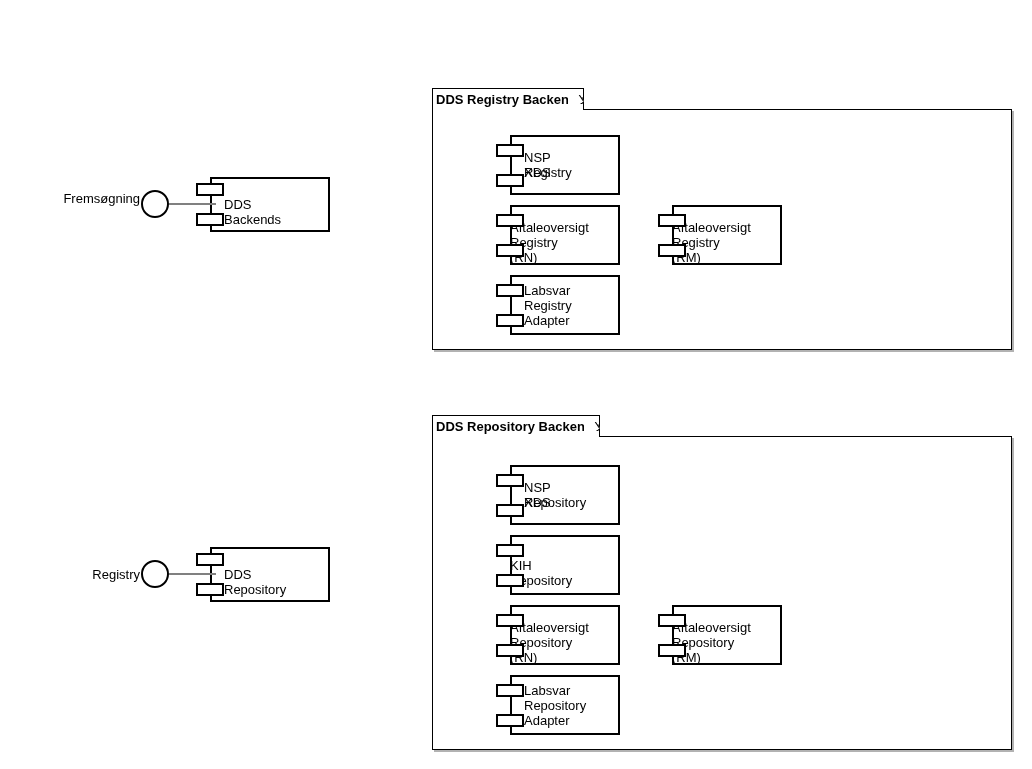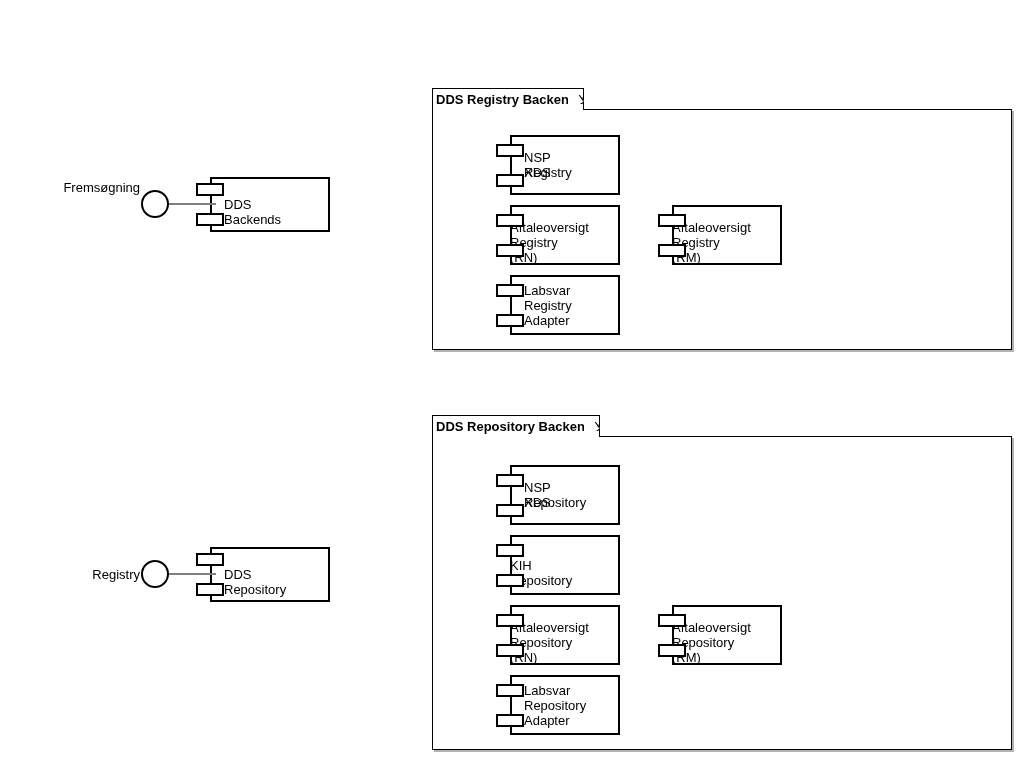--- a/index.html
+++ b/index.html
@@ -126,21 +126,21 @@
     white-space: nowrap;
     text-align: right;
   }
 </style>
 </head>
 <body>
 
 <div id="canvas">
 
   <div>
-    <div class="lollipop-label" style="left:40px; top:180px; width:100px;">Fremsøgning</div>
+    <div class="lollipop-label" style="left:40px; top:191px; width:100px;">Fremsøgning</div>
     <div class="lollipop-circle" style="left:141px; top:190px;"></div>
     <div class="lollipop-line" style="left:169px; top:203px; width:47px;"></div>
   </div>
 
   <div class="component" style="left:210px; top:177px;">
     <div class="comp-box" style="width:120px; height:55px;"></div>
     <div class="comp-port" style="left:-14px; top:6px;"></div>
     <div class="comp-port" style="left:-14px; top:36px;"></div>
     <div class="comp-label indent" style="top:20px;">DDS Backends</div>
   </div>

